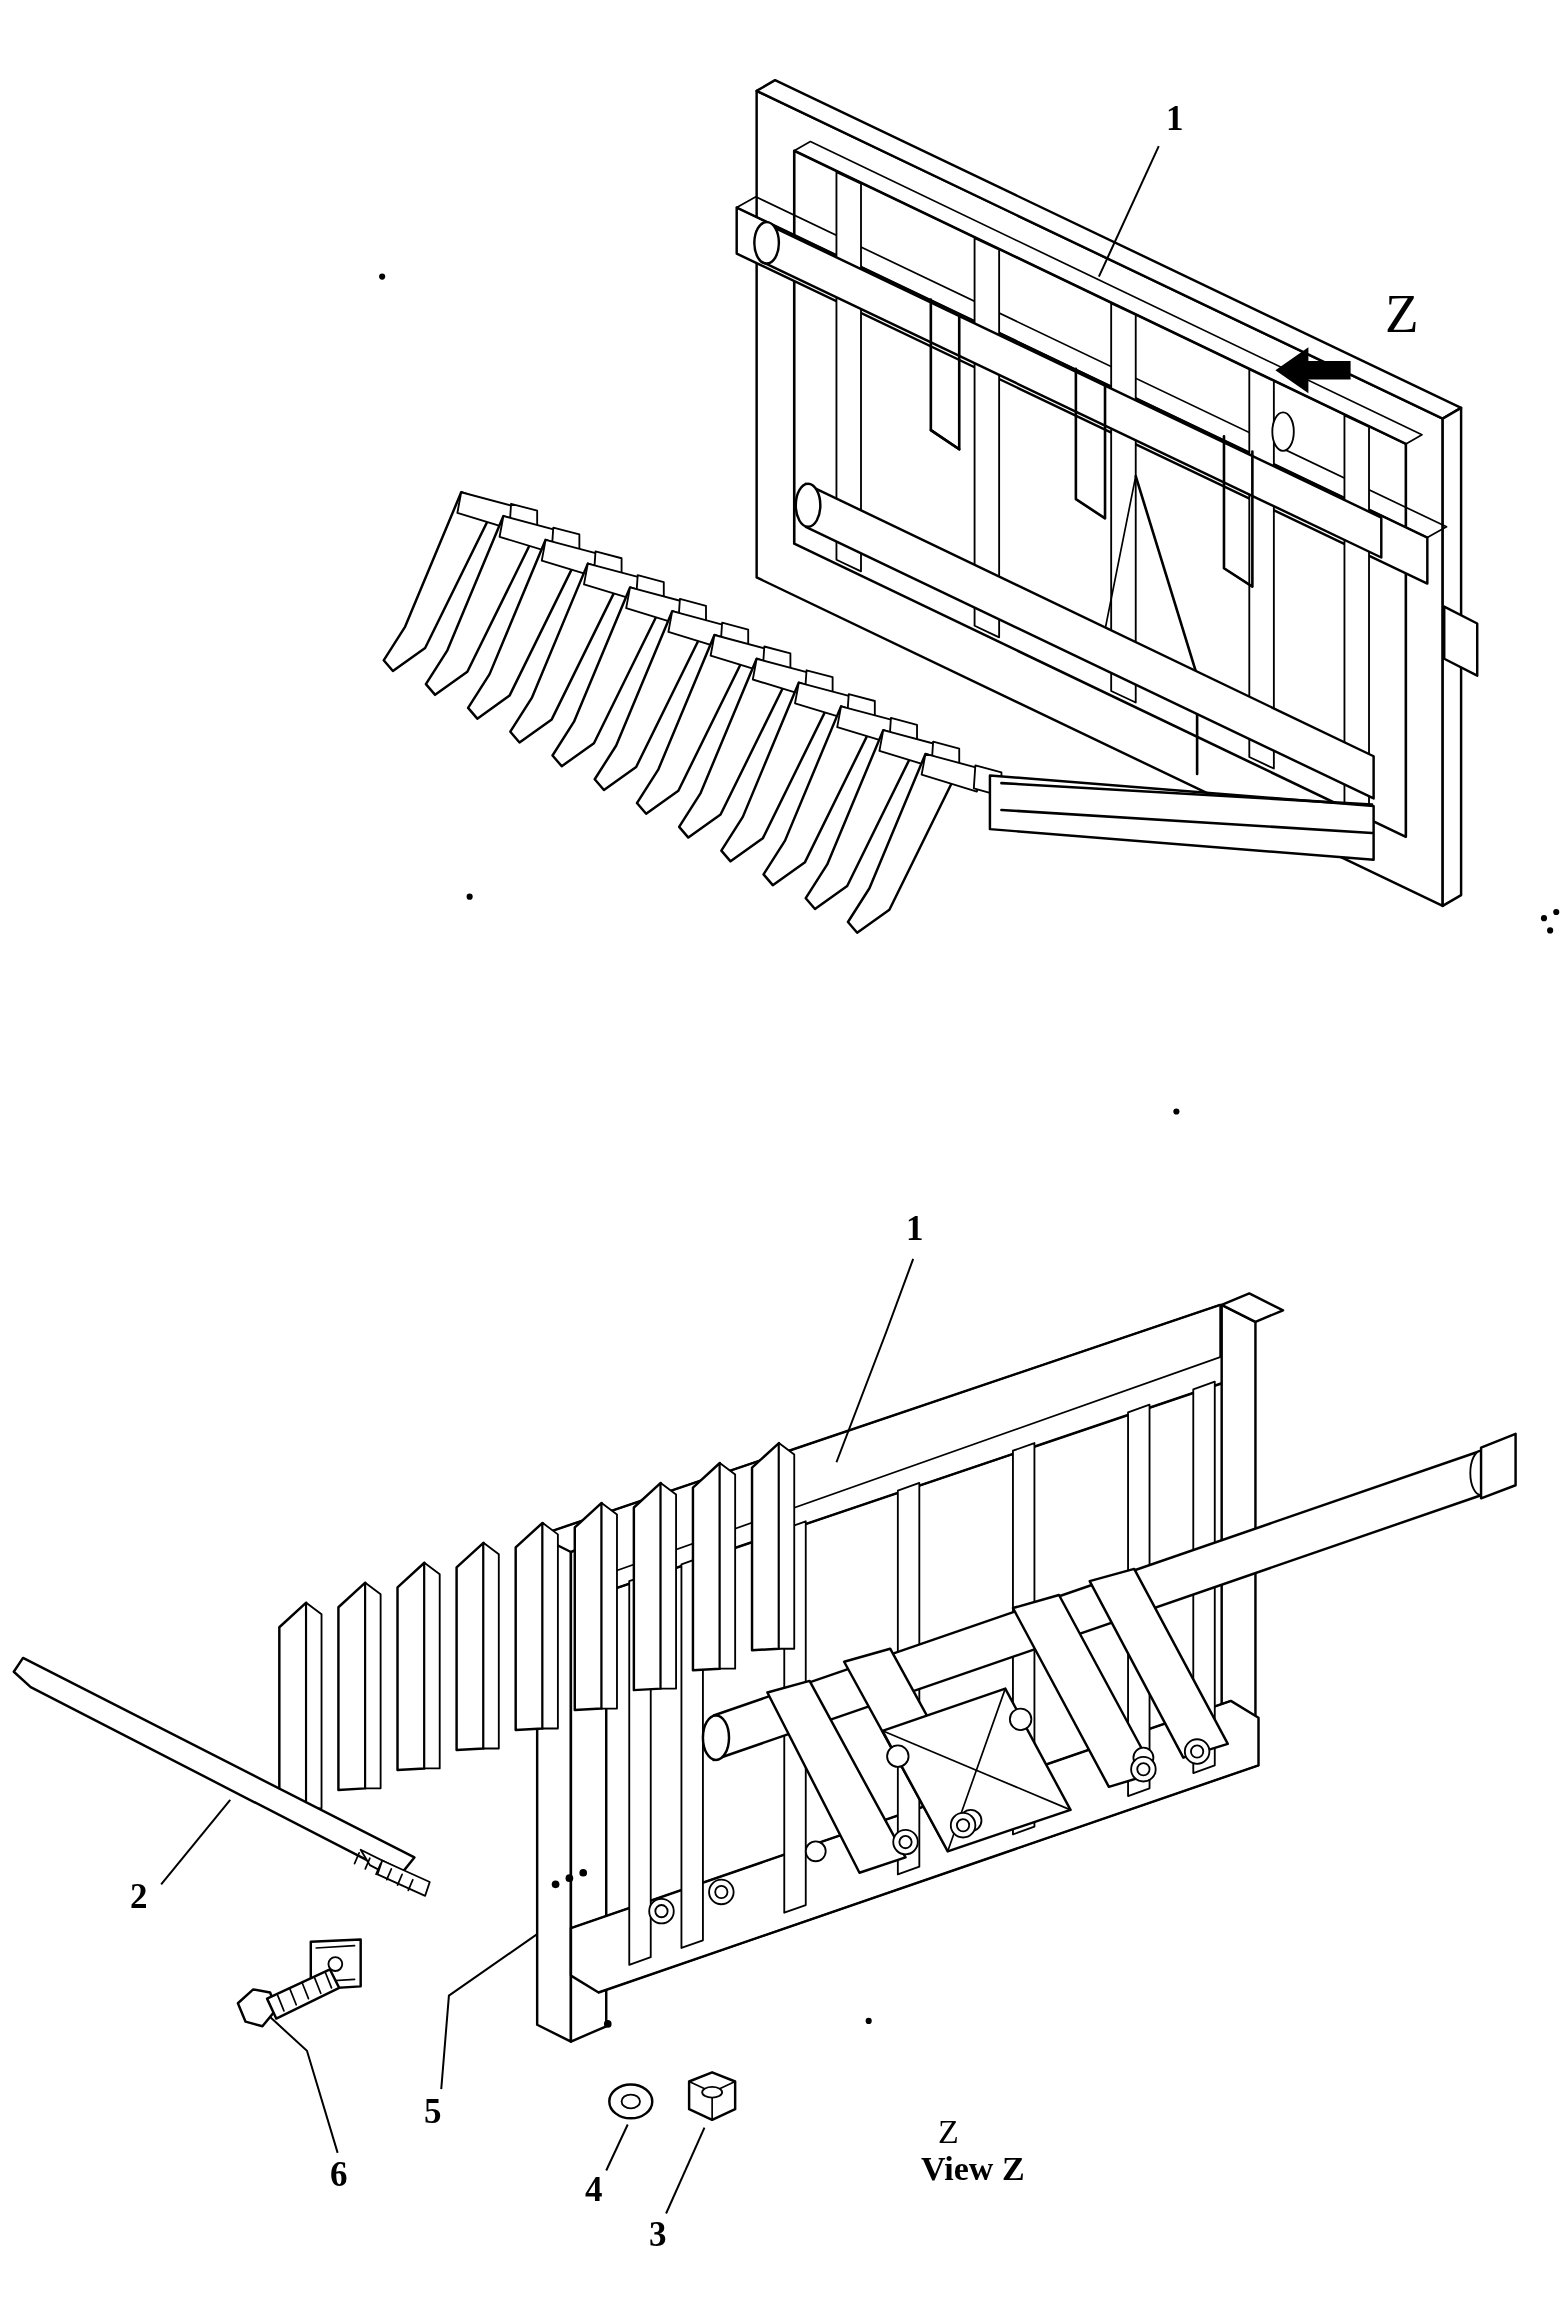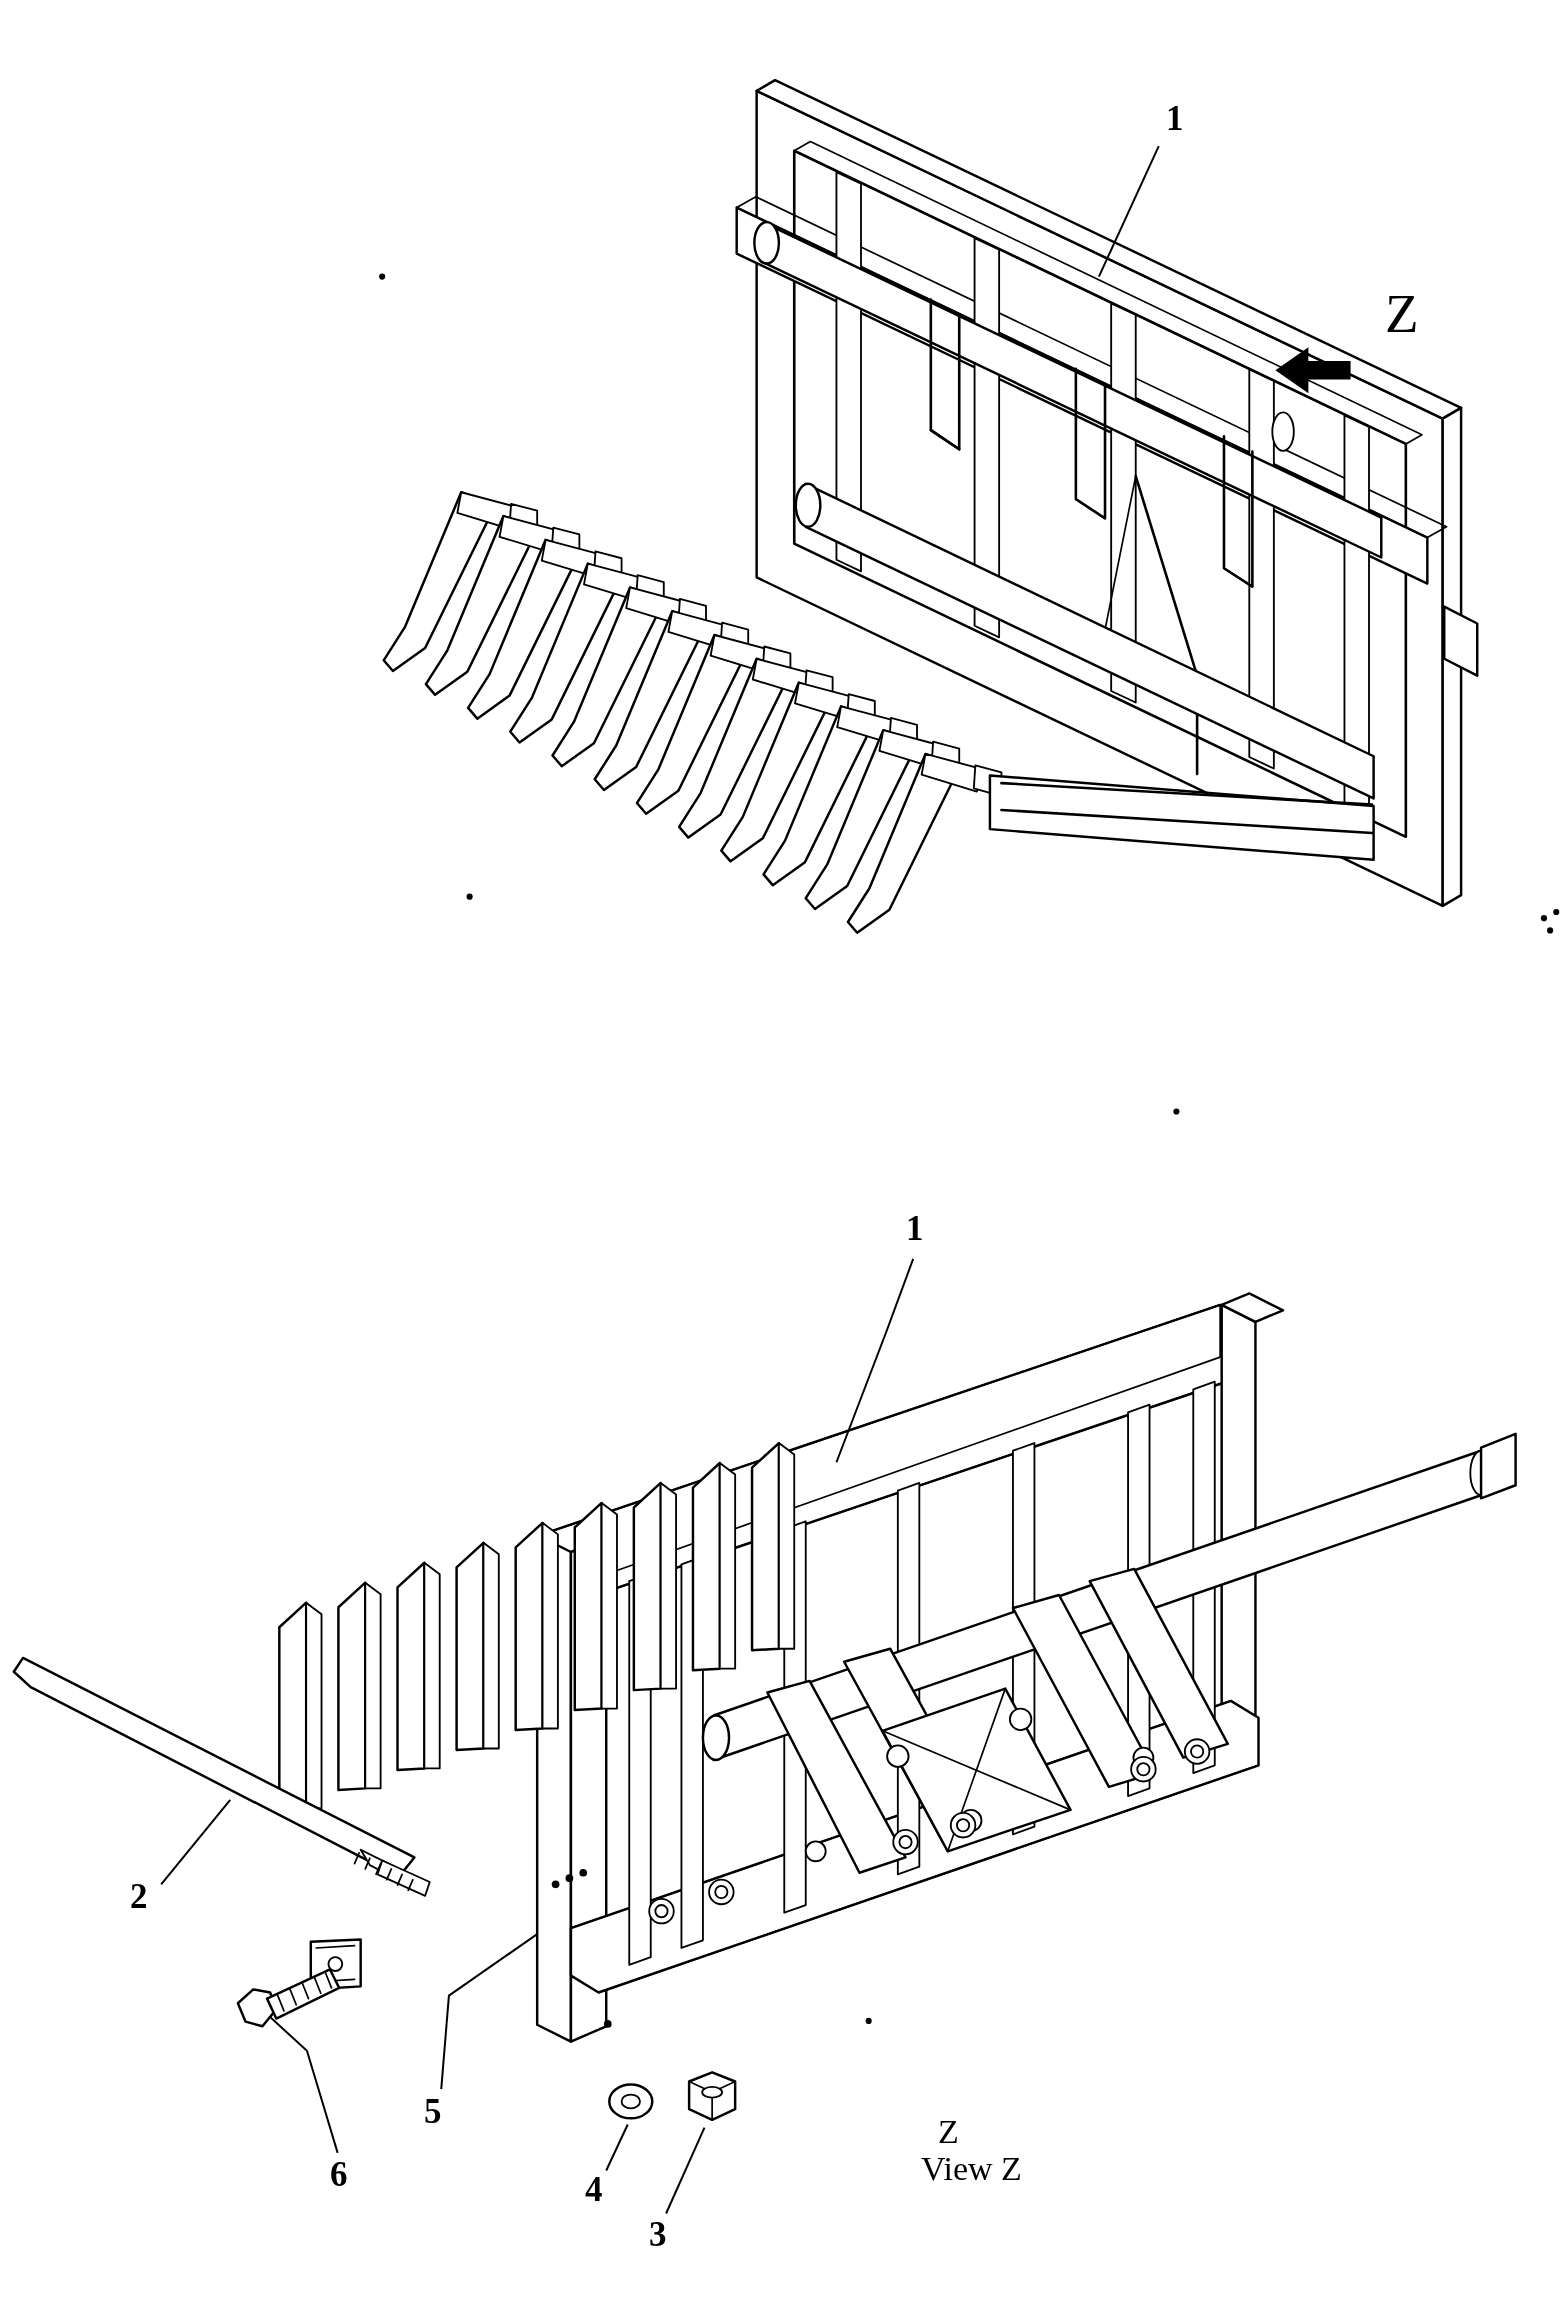--- a/index.html
+++ b/index.html
@@ -388,16 +388,16 @@
   <div class="big-z" style="left:1385px; top:286px;">Z</div>
 
   <div class="callout" style="left:906px; top:1211px;">1</div>
   <div class="callout" style="left:130px; top:1879px;">2</div>
   <div class="callout" style="left:649px; top:2217px;">3</div>
   <div class="callout" style="left:585px; top:2172px;">4</div>
   <div class="callout" style="left:424px; top:2094px;">5</div>
   <div class="callout" style="left:330px; top:2157px;">6</div>
 
   <div class="viewlabel" style="left:938px; top:2112px;">Z</div>
-  <div class="viewlabel" style="left:921px; top:2149px;">View Z</div>
+  <div class="viewlabel" style="left:921px; top:2149px;font-weight:bold;">View Z</div>
 
 </div>
 
 
 </body></html>

